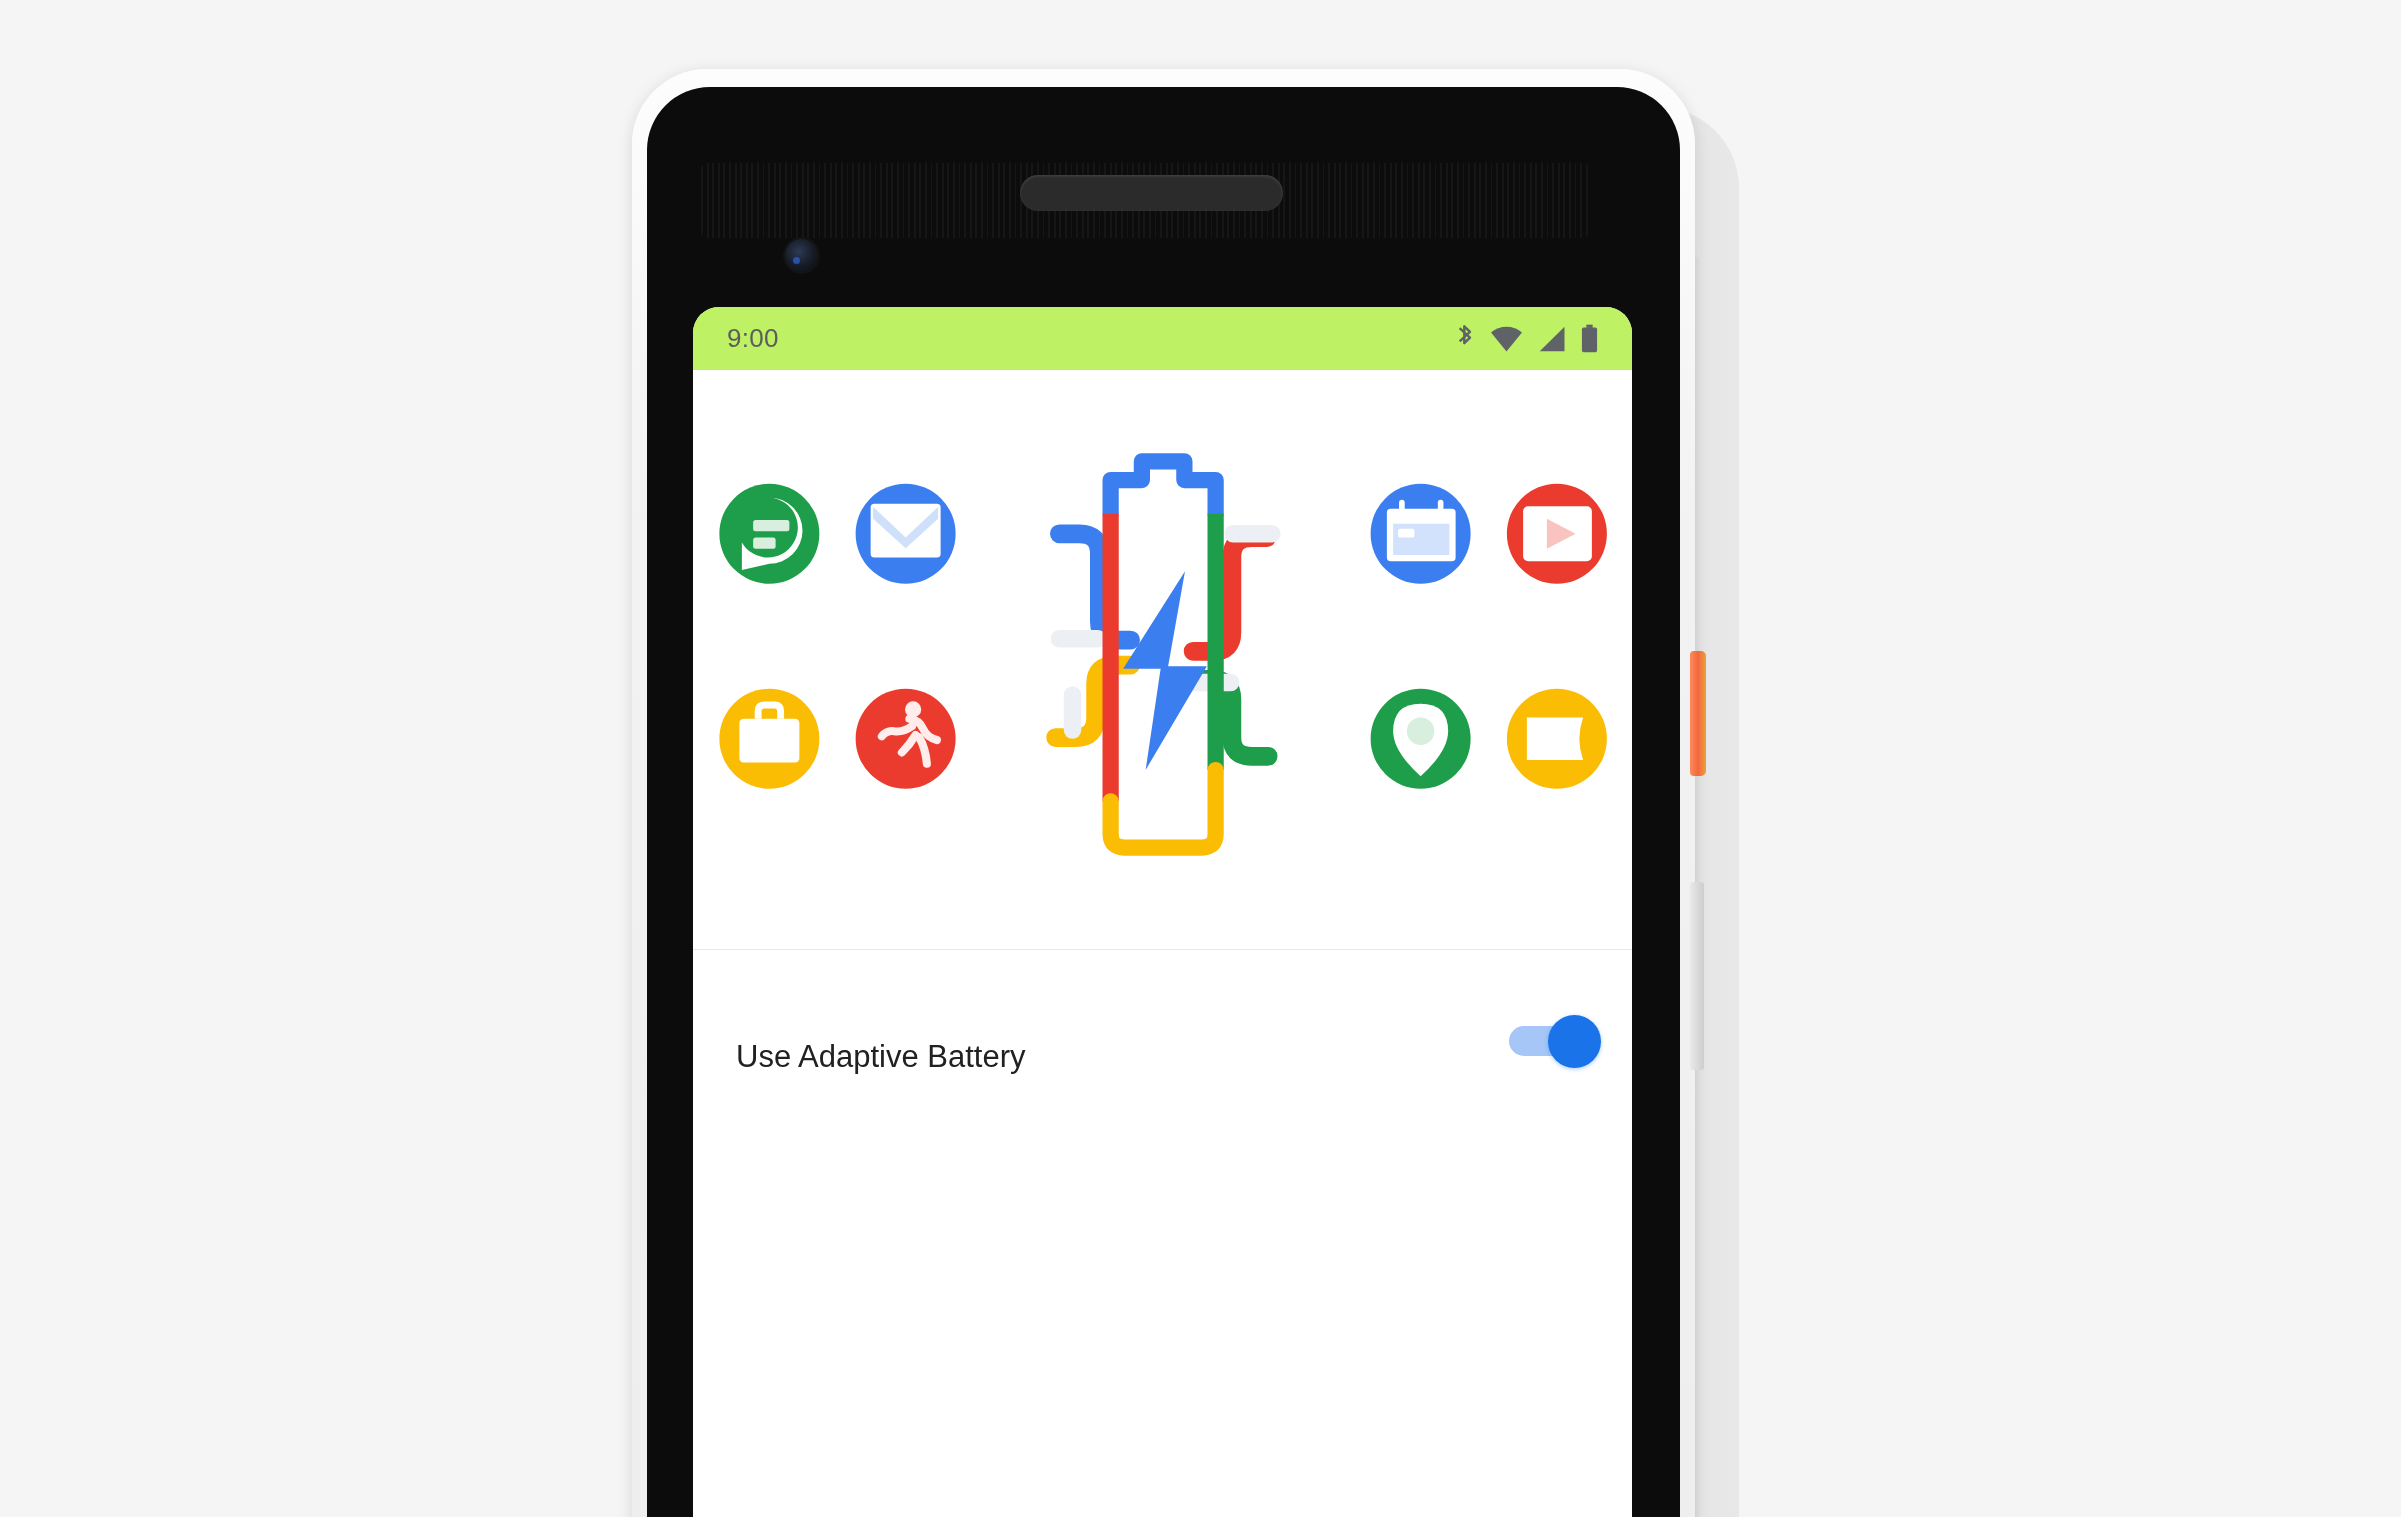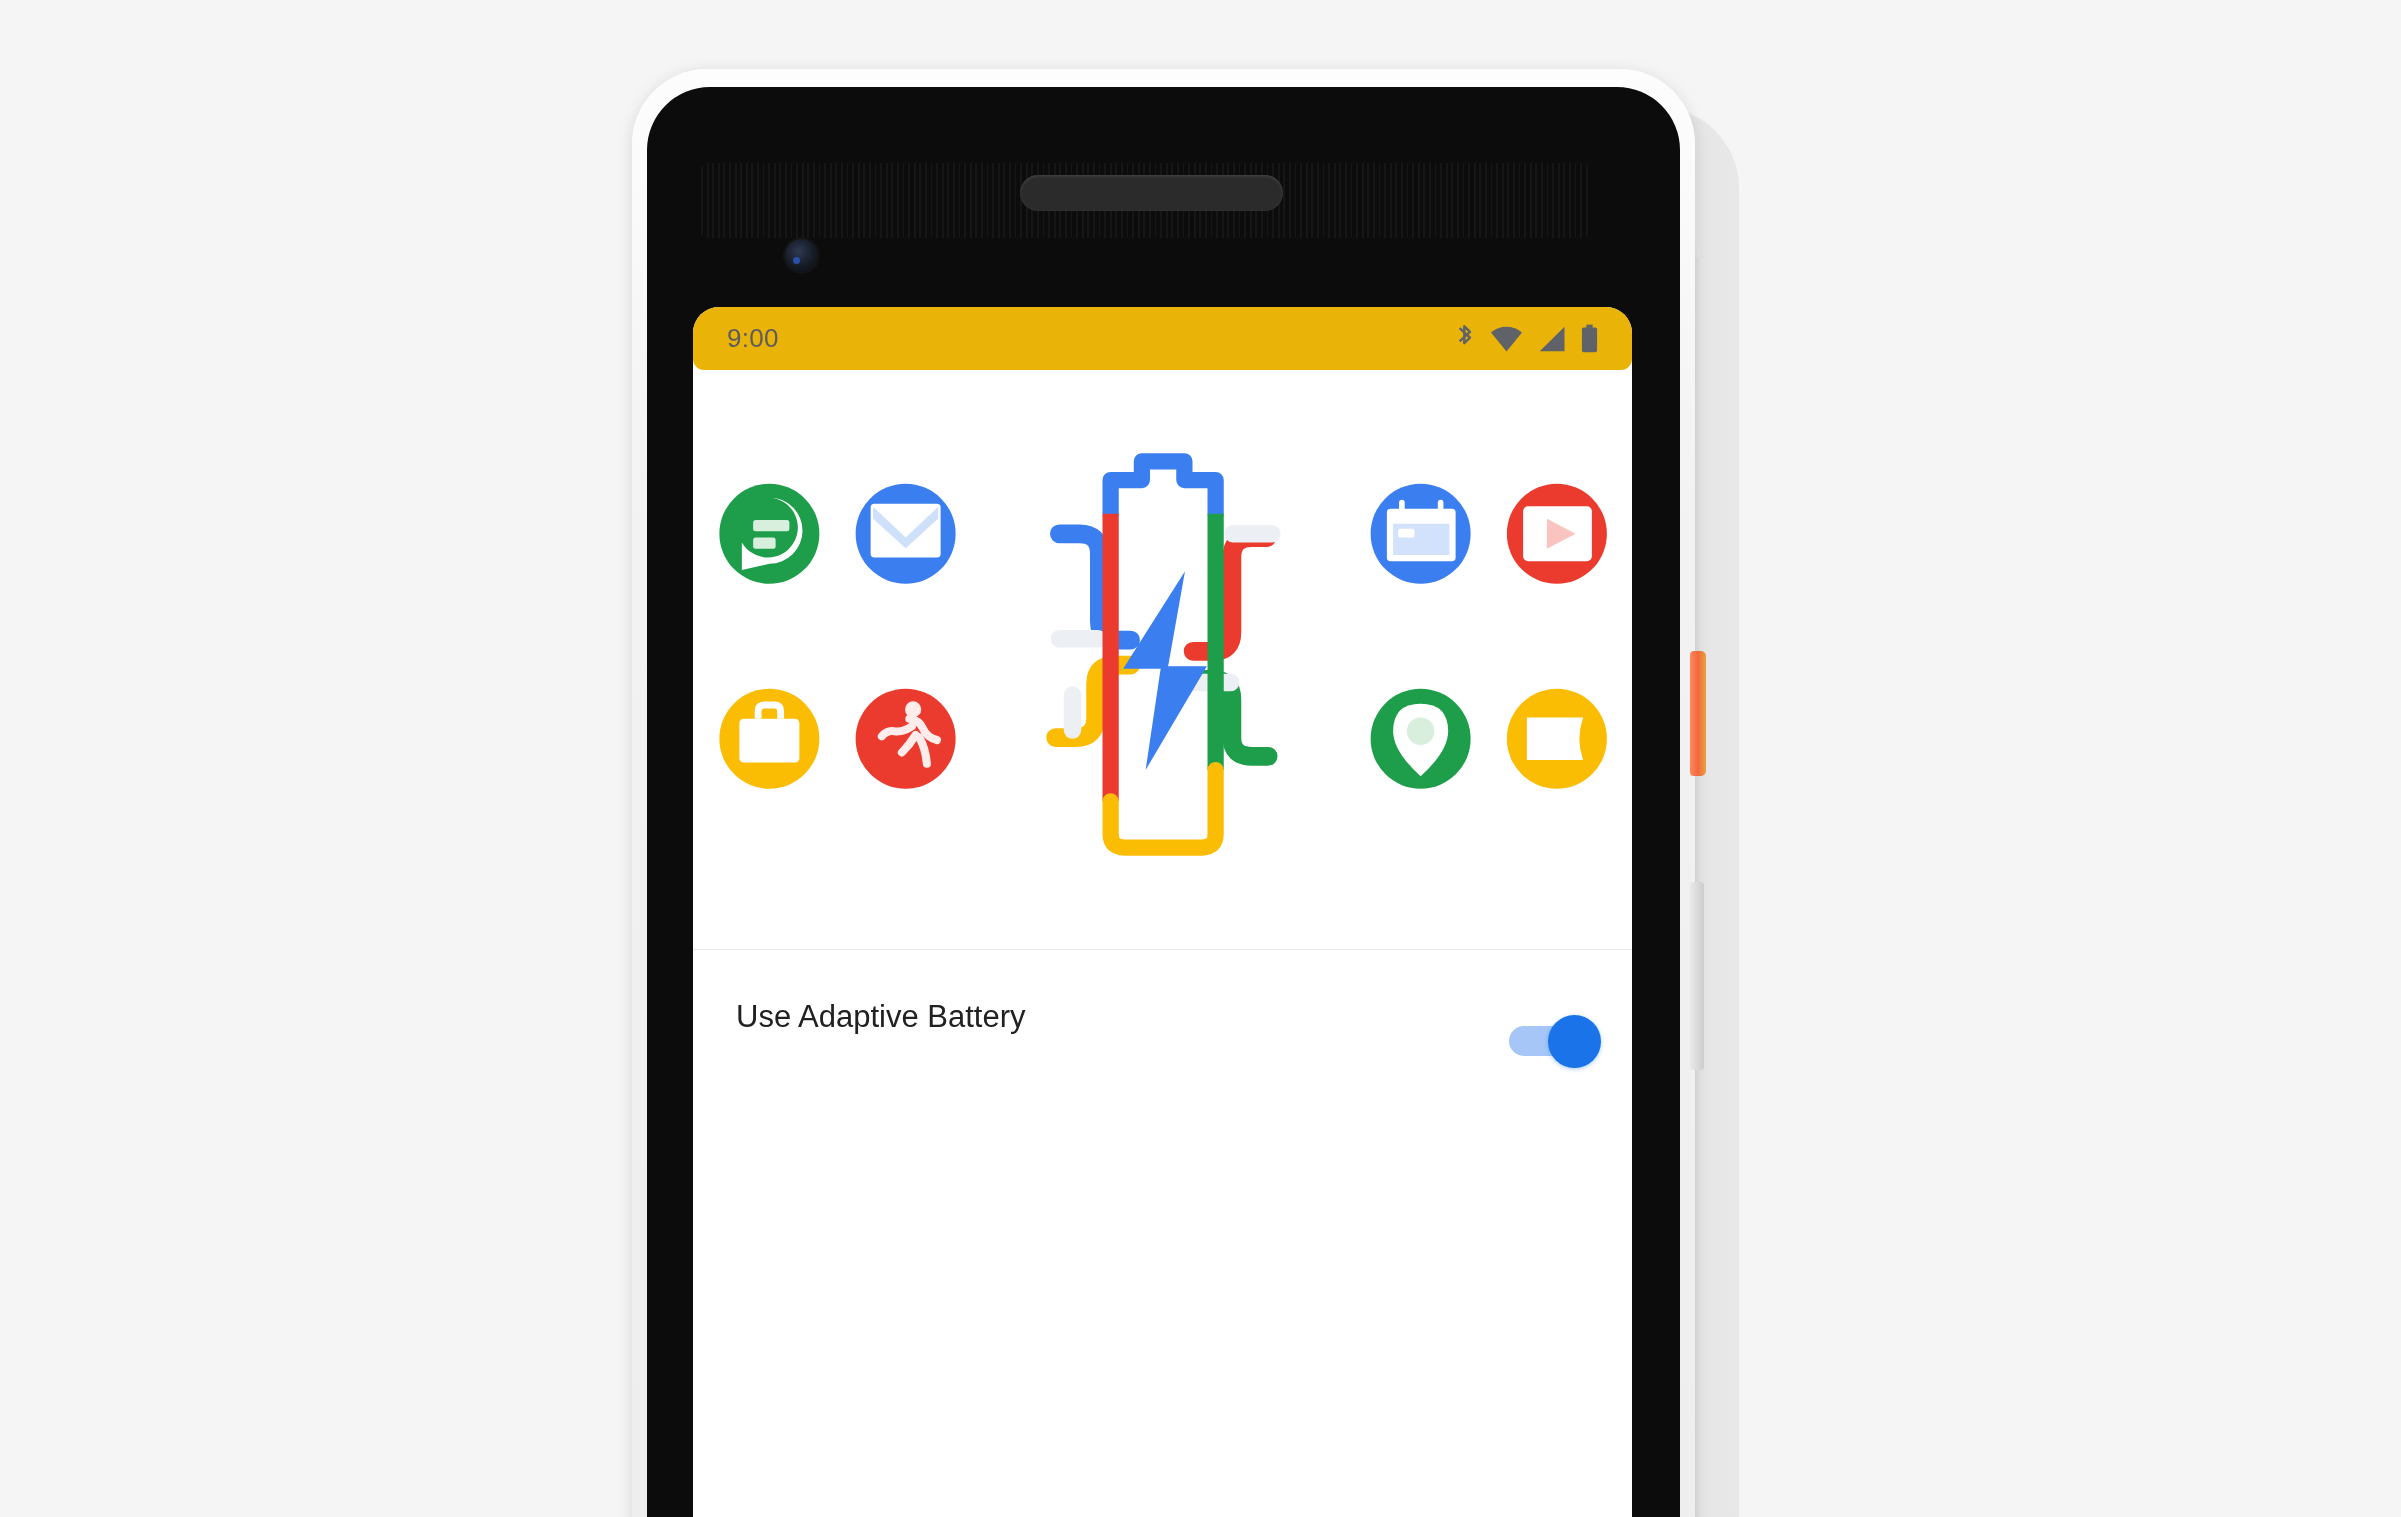--- a/index.html
+++ b/index.html
@@ -115,26 +115,25 @@
     width: 939px; height: 1263px;
     background: #ffffff;
     border-radius: 26px 26px 0 0;
     overflow: hidden;
   }
 
   
   #status-bar {
     position: relative;
     height: 63px;
-    background: #eab308;
+    background: #bef264;
     display: flex;
     align-items: center;
     justify-content: space-between;
     padding: 0 33px 0 34px;
-    border-radius: 11px;
   }
   #clock { font-size: 26px; color: #5d5d5d; letter-spacing: 0.3px; }
   #status-icons { display: flex; align-items: center; gap: 13.8px; }
 
   
   #app-bar {
     position: relative;
     height: 110px;
     background: #f7f7f8;
     display: flex;
@@ -164,21 +163,21 @@
   #hero-svg { position: absolute; left: 0; top: 0; width: 939px; height: 580px; }
 
   
   #settings-list { background: #fff; }
   .setting-row {
     display: flex;
     align-items: flex-start;
     padding: 50px 35px 44px 43px;
     cursor: pointer;
   }
-  .setting-texts { flex: 1 1 auto; padding-right: 25px; }
+  .setting-texts { flex: 1 1 auto; padding-right: 25px; margin-top: 40px; }
   .setting-title {
     font-size: 31px;
     color: #212121;
     line-height: 1.12;
   }
   .setting-subtitle {
     font-size: 26px;
     color: #8e8e8e;
     line-height: 1.35;
     margin-top: 13.8px;

